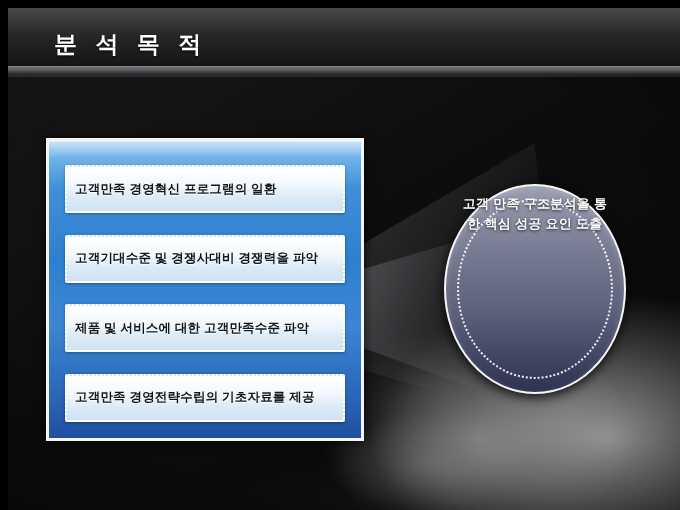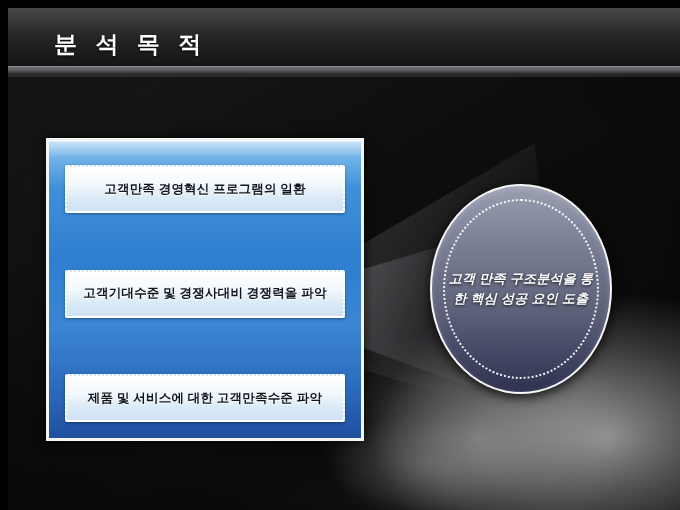--- a/index.html
+++ b/index.html
@@ -92,40 +92,40 @@
     background:linear-gradient(180deg, rgba(255,255,255,0.55), rgba(255,255,255,0.02));
     pointer-events:none;
   }
 
   .bullet-card {
     position:relative;
     height:48px;
     border:2px dotted #ffffff;
     border-radius:2px;
     background:linear-gradient(180deg,#ffffff 0%, #f4f9fd 38%, #dceaf7 70%, #cfe2f4 100%);
-    display:flex; align-items:center; justify-content:center;
+    display:flex; align-items:center; justify-content:flex-start;
     box-shadow:0 1px 3px rgba(0,0,0,0.35);
   }
   .bullet-card .label {
     font-size:12.5px; font-weight:bold; color:#10161c;
     letter-spacing:0.2px; white-space:nowrap;
     text-shadow:0 1px 0 rgba(255,255,255,0.9);
   }
 
   
   .oval {
-    position:absolute; left:422px; top:176px;
+    position:absolute; left:436px; top:176px;
     width:182px; height:210px;
     border-radius:50%;
     border:2px solid #f5f6f8;
     background:linear-gradient(180deg,
         #9a9eb0 0%, #868aa0 18%, #6e7289 42%,
         #5b5f78 62%, #434763 82%, #2e3250 100%);
     box-shadow:0 3px 12px rgba(0,0,0,0.85), inset 0 2px 6px rgba(255,255,255,0.18);
-    display:flex; align-items:center; justify-content:center;font-style:italic;
+    display:flex; align-items:flex-start; justify-content:center;
   }
   .oval-dotted {
     position:absolute; left:11px; top:13px; right:11px; bottom:13px;
     border-radius:50%;
     border:2px dotted rgba(255,255,255,0.92);
     pointer-events:none;
   }
   .oval-text {
     position:relative;
     width:160px;
@@ -158,20 +158,23 @@
 
     <div class="bullet-card">
       <span class="label">고객만족 경영혁신 프로그램의 일환</span>
     </div>
     <div class="bullet-card">
       <span class="label">고객기대수준 및 경쟁사대비 경쟁력올 파악</span>
     </div>
     <div class="bullet-card">
       <span class="label">제품 및 서비스에 대한 고객만족수준 파악</span>
     </div>
+    <div class="bullet-card">
+      <span class="label">고객만족 경영전략수립의 기초자료를 제공</span>
+    </div>
   </div>
 
   <div class="oval">
     <div class="oval-dotted"></div>
     <div class="oval-text">고객 만족 구조분석올 통한 핵심 성공 요인 도출</div>
   </div>
 
 </div>
 
 </body></html>

